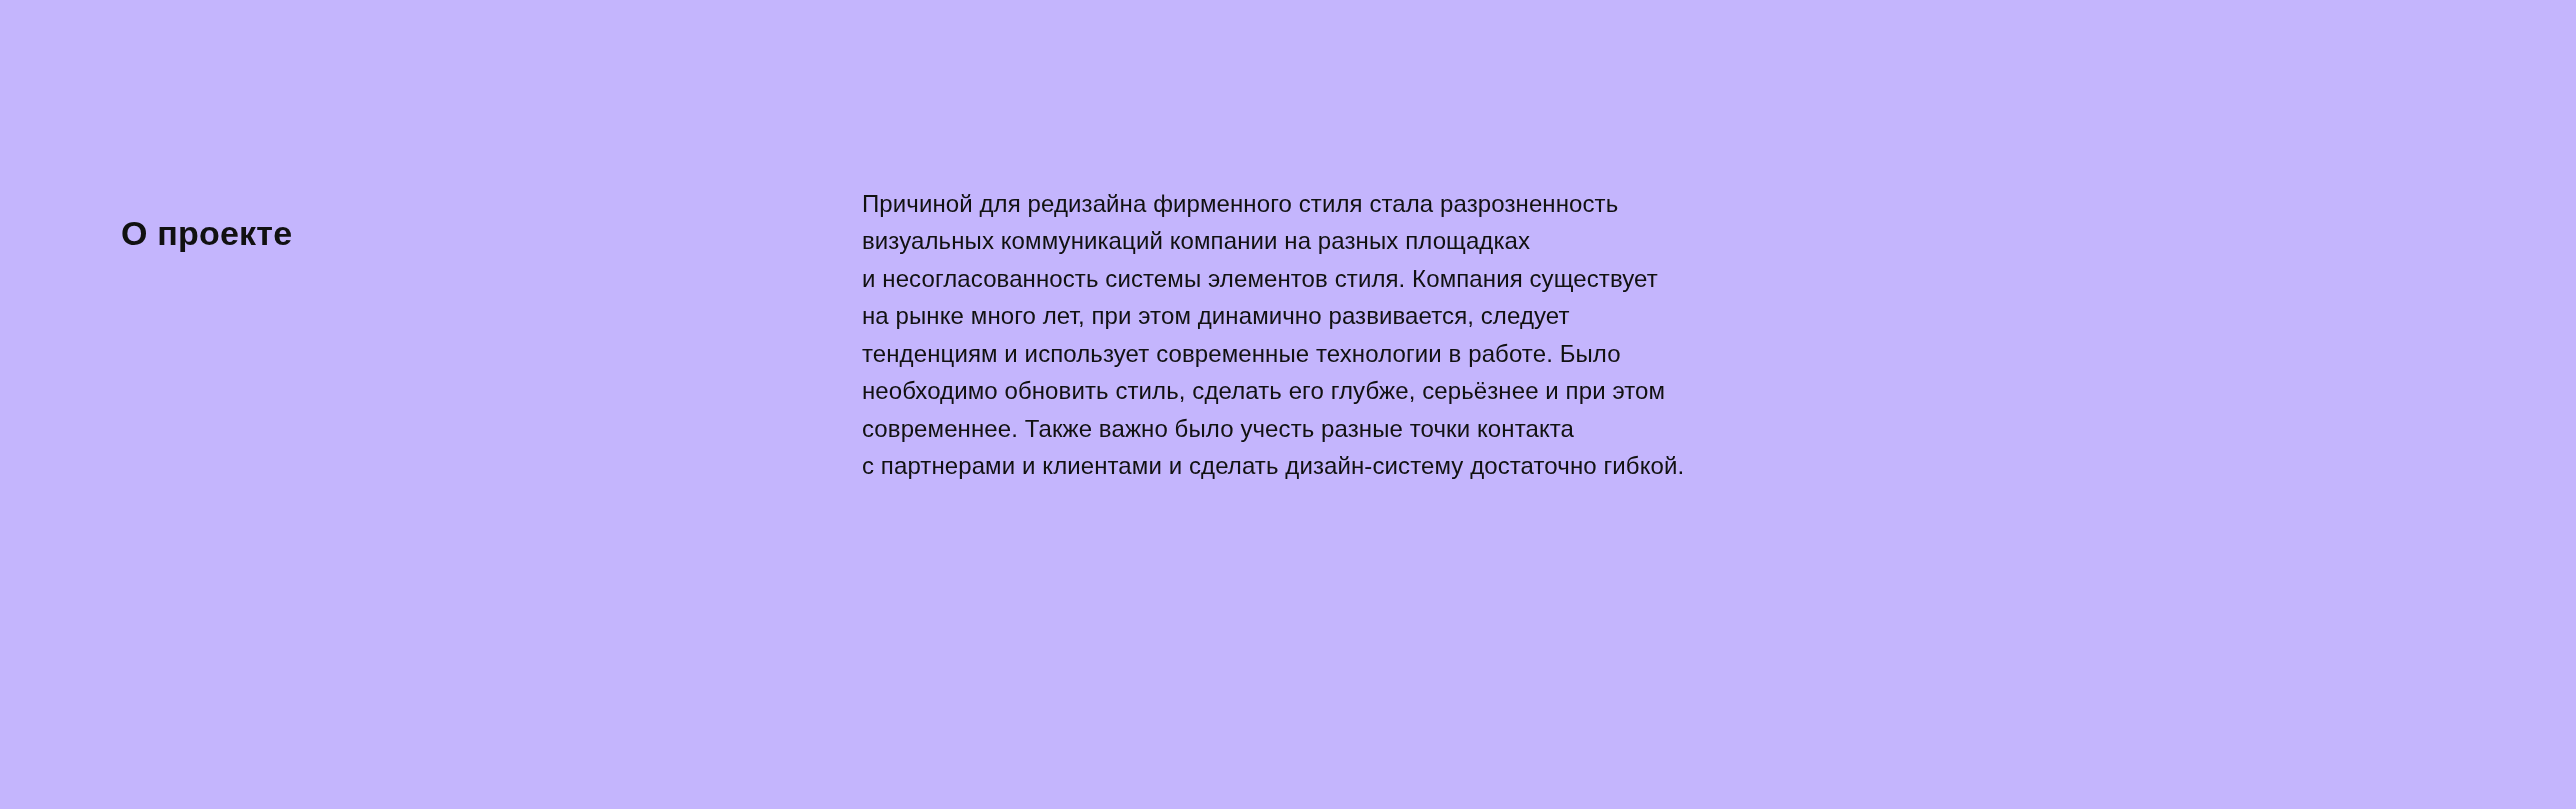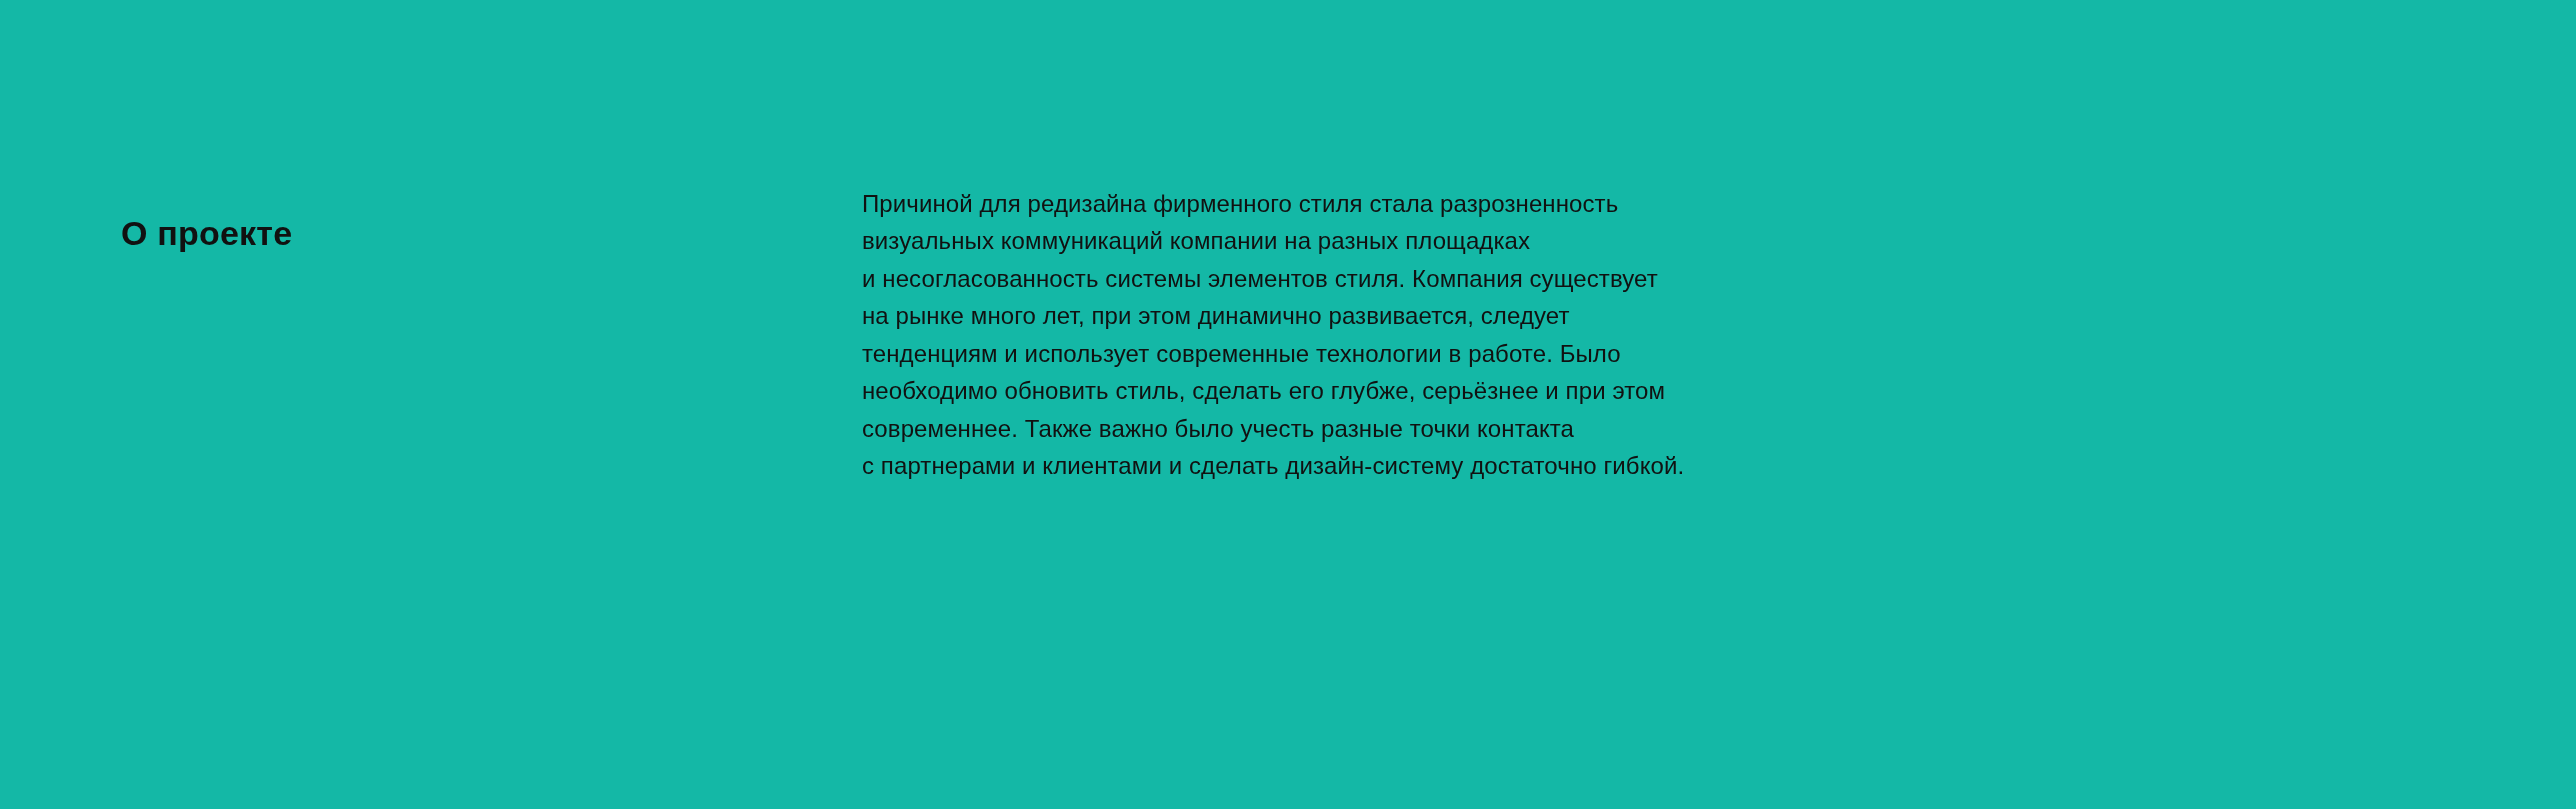--- a/index.html
+++ b/index.html
@@ -13,21 +13,21 @@
     height: 809px;
     font-family: "Liberation Sans", sans-serif;
     color: #111111;
     -webkit-font-smoothing: antialiased;
   }
 
   .page {
     position: relative;
     width: 2576px;
     height: 809px;
-    background: #14b8a6;
+    background: #c4b5fd;
     overflow: hidden;
   }
 
   .content-block {
     position: absolute;
     left: 121px;
     top: 185px;
     display: flex;
     align-items: flex-start;
   }

